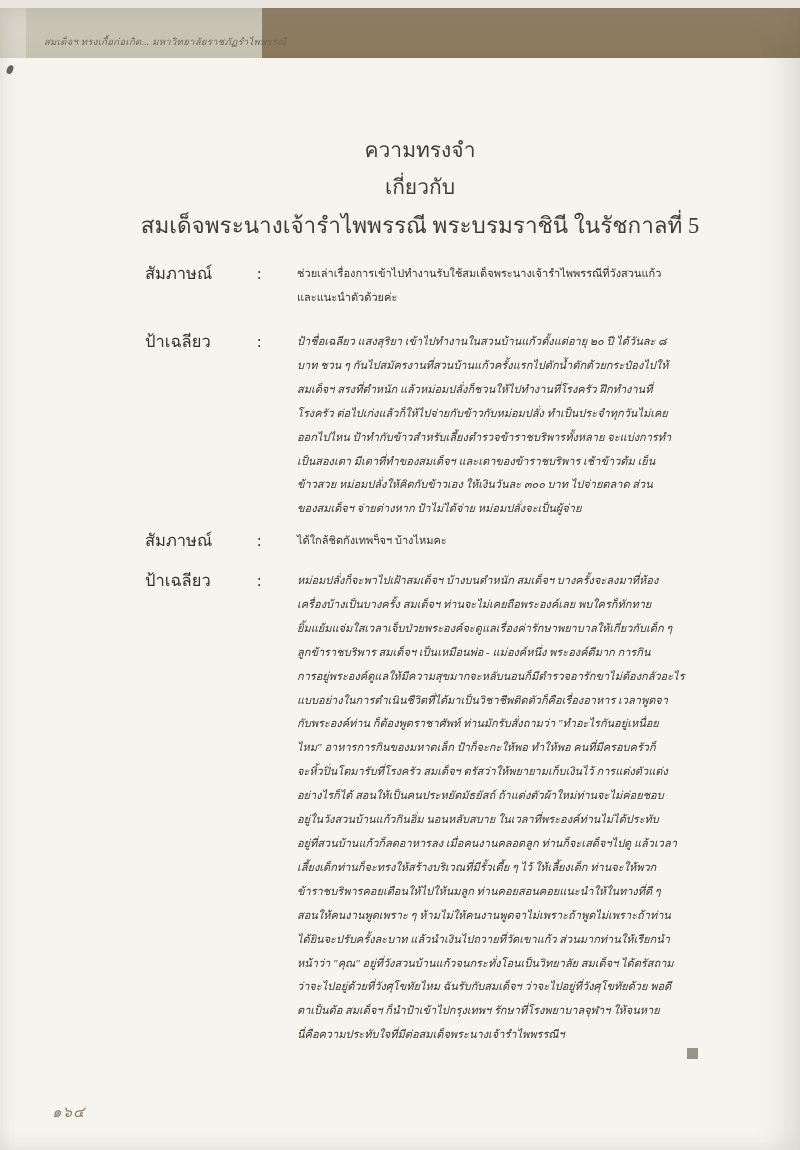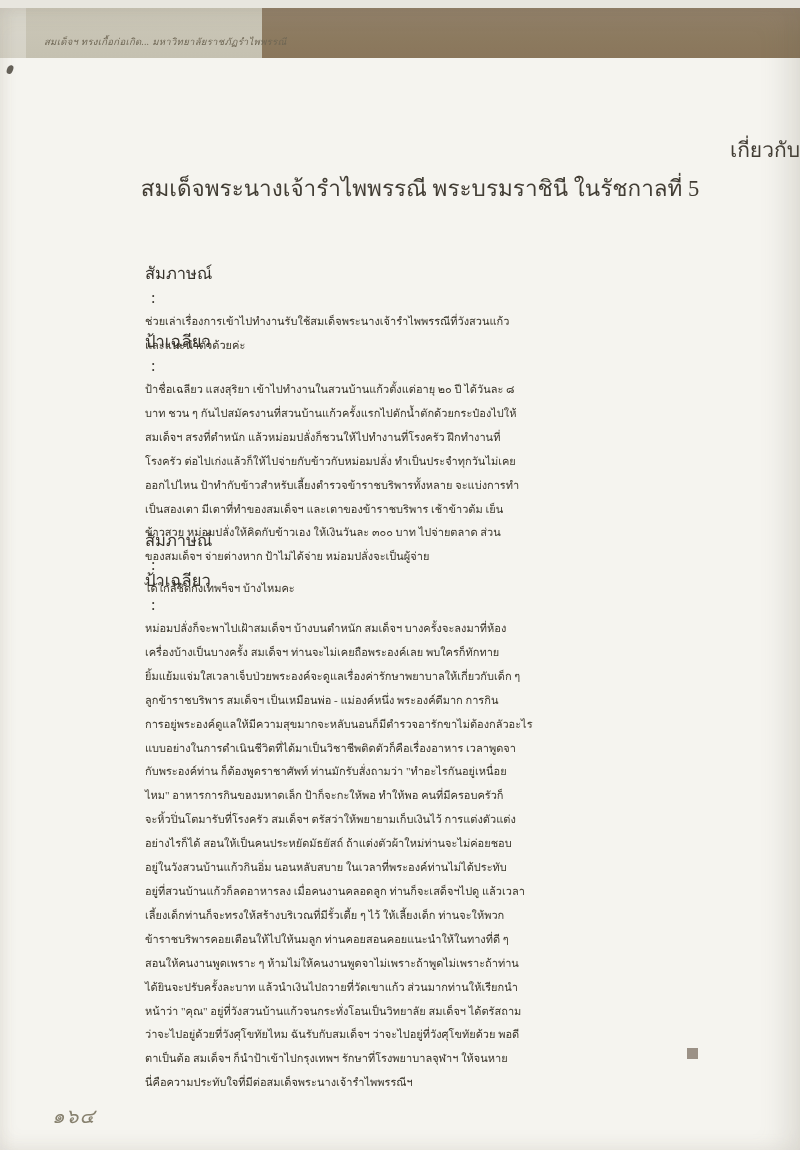--- a/index.html
+++ b/index.html
@@ -32,49 +32,50 @@
     white-space:nowrap;
   }
   .scan-artifact{
     position:absolute;left:7px;top:57px;width:6px;height:9px;
     background:#4c483f;border-radius:60% 40% 55% 45%;
     transform:rotate(18deg);opacity:0.85;
   }
   
   .title{position:absolute;left:40px;top:124px;width:760px;text-align:center;color:#423d34;}
   .title .t1{font-size:21px;line-height:37px;}
-  .title .t2{font-size:21px;line-height:37px;text-align:right;}
+  .title .t2{font-size:21px;line-height:37px;}
   .title .t3{font-size:22.5px;line-height:40px;}
   
-  .block{position:absolute;left:145px;width:606px;display:flex;align-items:flex-start;flex-direction:column;}
+  .block{position:absolute;left:145px;width:606px;display:flex;align-items:flex-start;}
   .speaker{flex:none;width:106px;font-size:16.5px;line-height:24px;color:#35312a;}
   .colon{flex:none;width:40px;padding-left:6px;font-size:16px;line-height:24px;}
   .speech{flex:1;font-size:11px;line-height:23.9px;white-space:pre-line;color:#393428;}
-  .block.answer .speech{}
+  .block.answer .speech{font-style:italic;}
   .end-marker{
     position:absolute;left:687px;top:1040px;width:11px;height:11px;
     background:#9b9186;
   }
   .page-number{
     position:absolute;left:52px;top:1092px;
-    font-size:20px;font-style:italic;color:#87816f;letter-spacing:1px;
+    font-size:15px;font-style:italic;color:#87816f;letter-spacing:1px;
   }
 </style>
 </head>
 <body>
 
 <div class="page">
 
   <div class="band-left"></div>
   <div class="band-right"></div>
   <div class="running-header">สมเด็จฯ ทรงเกื้อก่อเกิด... มหาวิทยาลัยราชภัฏรำไพพรรณี</div>
 
   <div class="scan-artifact"></div>
 
   <div class="title">
+    <div class="t1">ความทรงจำ</div>
     <div class="t2">เกี่ยวกับ</div>
     <div class="t3">สมเด็จพระนางเจ้ารำไพพรรณี พระบรมราชินี ในรัชกาลที่ 5</div>
   </div>
 
   <div class="block question" style="top:254px">
     <div class="speaker">สัมภาษณ์</div>
     <div class="colon">:</div>
     <div class="speech">ช่วยเล่าเรื่องการเข้าไปทำงานรับใช้สมเด็จพระนางเจ้ารำไพพรรณีที่วังสวนแก้ว
 และแนะนำตัวด้วยค่ะ</div>
   </div>

